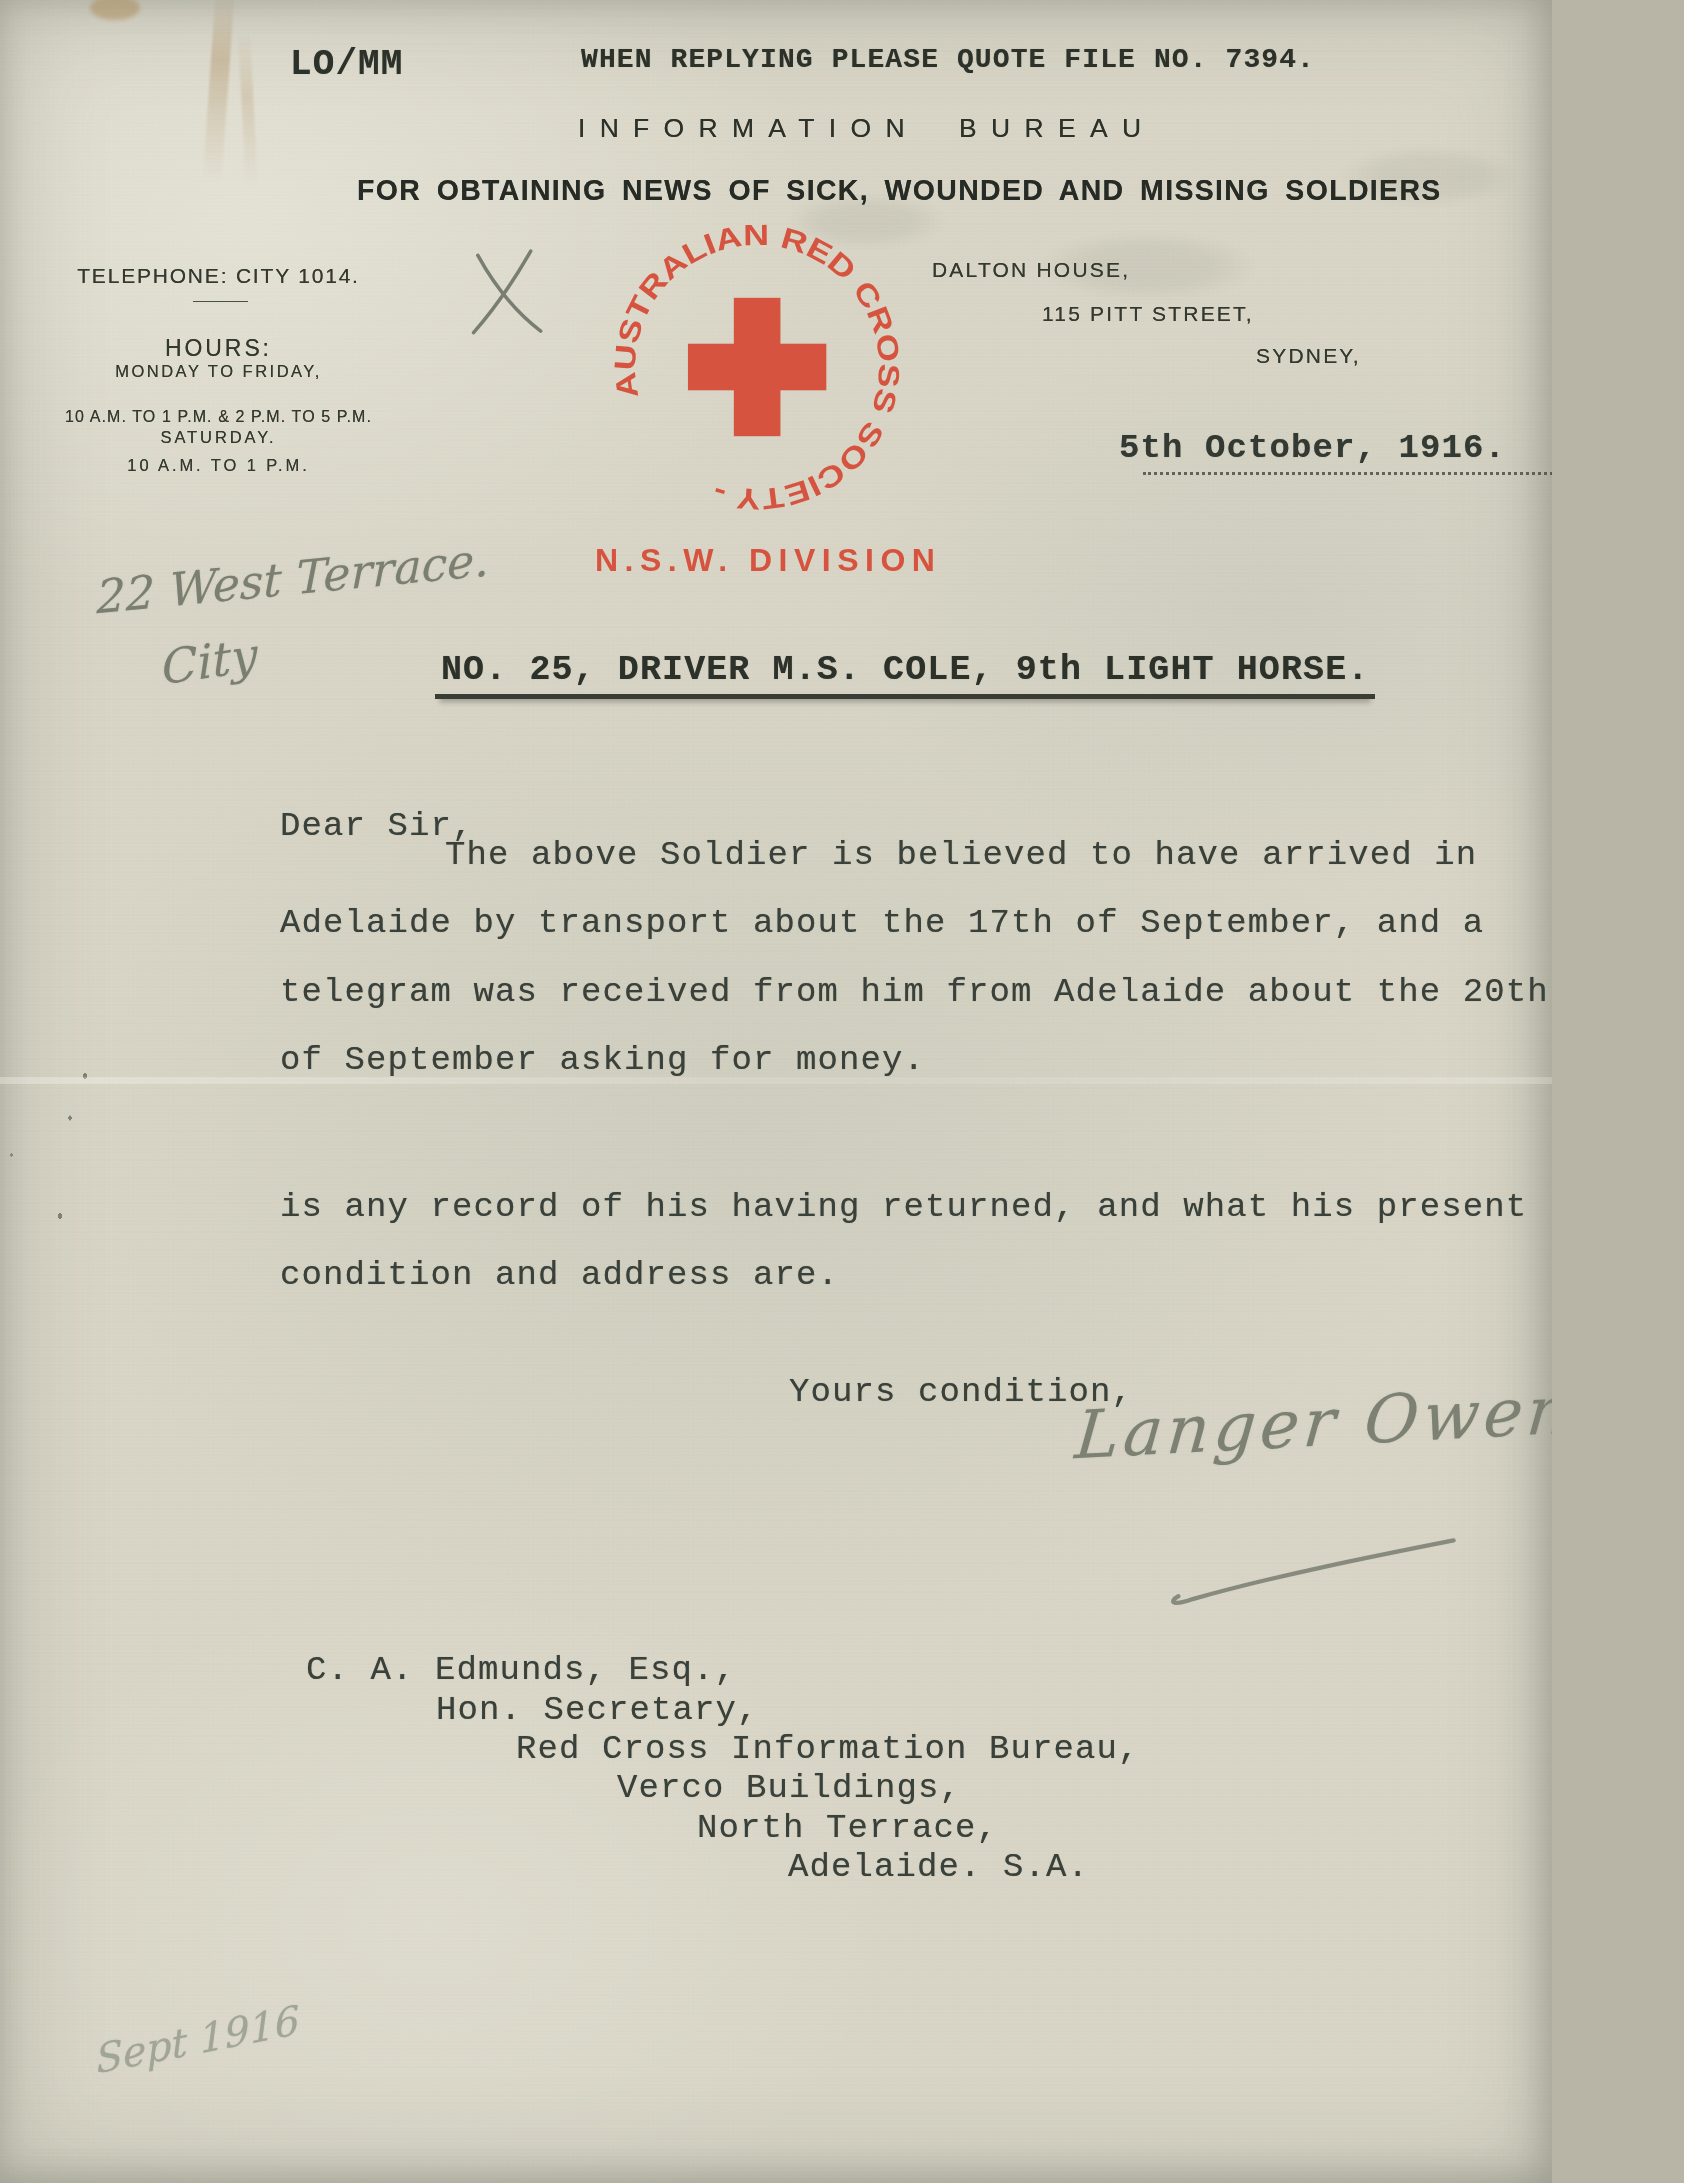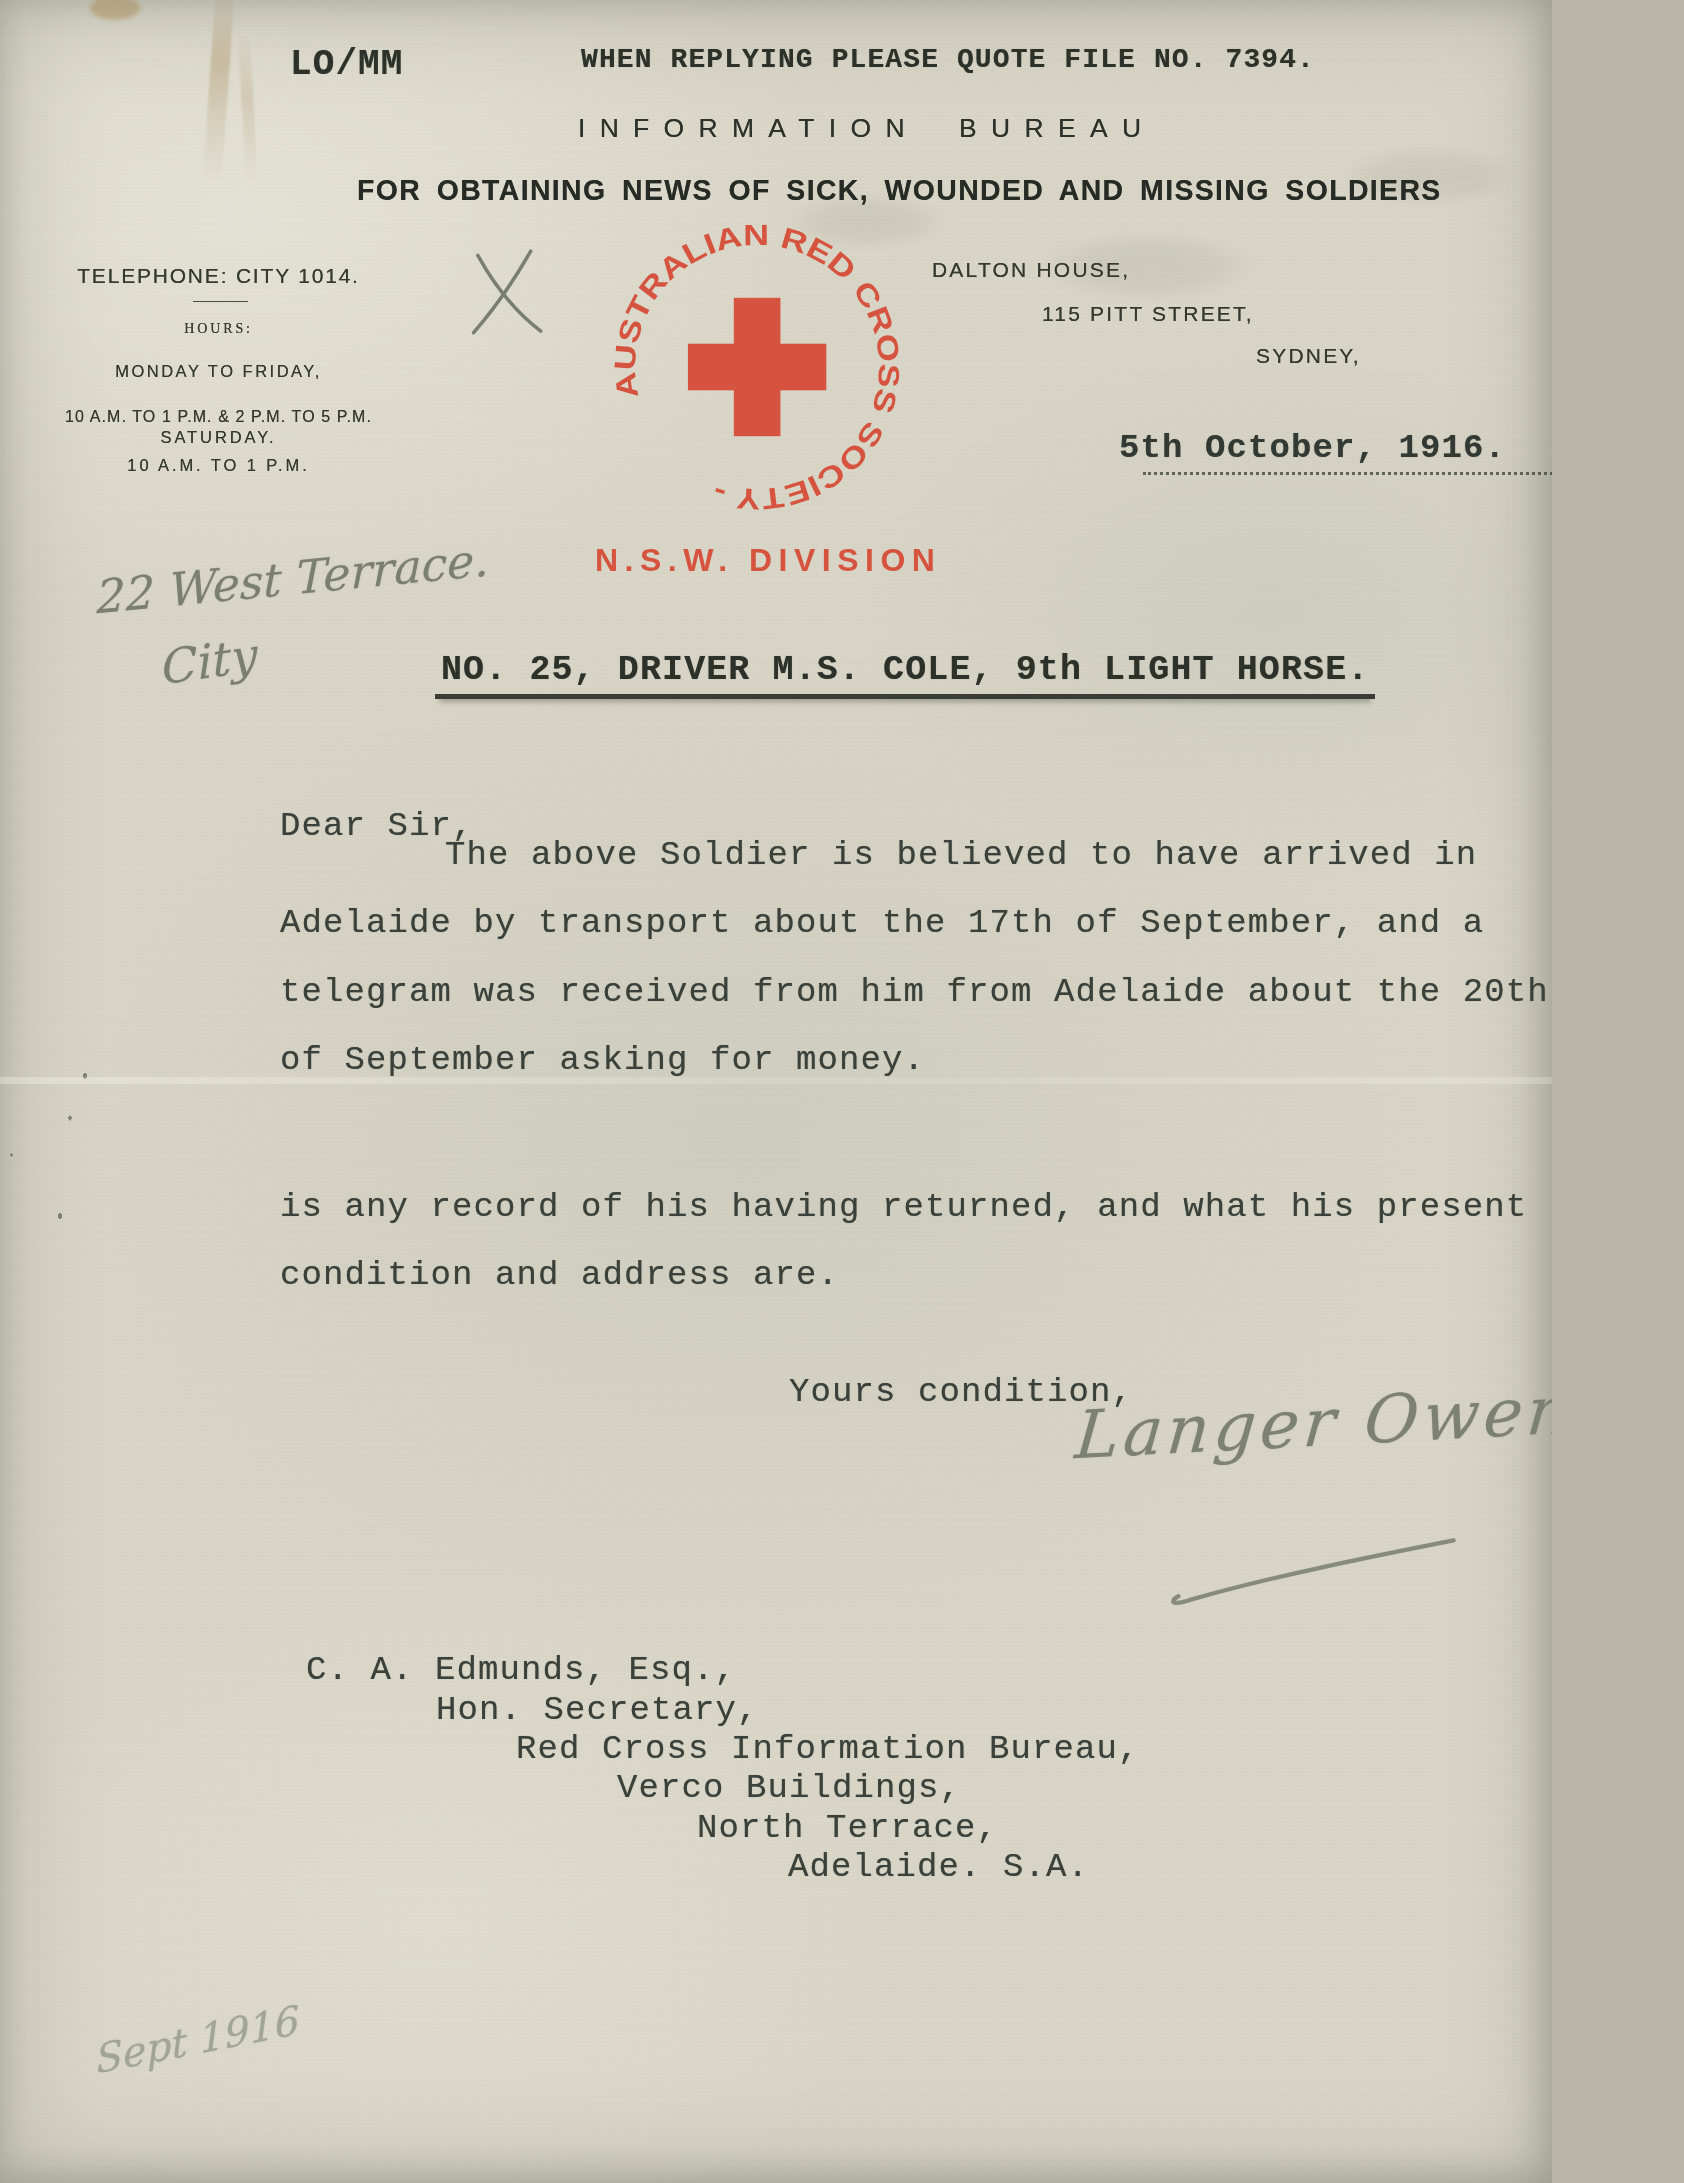--- a/index.html
+++ b/index.html
@@ -71,21 +71,21 @@
 
   <div class="abs typed strong" style="left:290px;top:44px;font-size:36px;">LO/MM</div>
   <div class="abs typed strong" style="left:581px;top:44px;font-size:28px;">WHEN REPLYING PLEASE QUOTE FILE NO. 7394.</div>
 
   <div class="abs printed" style="left:578px;top:113px;font-size:26.5px;letter-spacing:14.3px;word-spacing:18.6px;color:#2c312a;">INFORMATION BUREAU</div>
   <div class="abs printed" style="left:357px;top:174px;font-size:29px;font-weight:700;letter-spacing:1.4px;word-spacing:6.5px;color:#272b25;transform:scaleX(0.98);transform-origin:left top;">FOR OBTAINING NEWS OF SICK, WOUNDED AND MISSING SOLDIERS</div>
 
   <div class="abs" style="left:50px;top:264px;width:337px;text-align:center;">
     <div class="printed" style="position:absolute;left:0;width:337px;top:0;font-size:21px;letter-spacing:1.8px;">TELEPHONE: CITY 1014.</div>
     <div style="position:absolute;left:143px;top:37px;width:55px;border-top:1.4px solid #4a5044;"></div>
-    <div class="printed" style="position:absolute;left:0;width:337px;top:57px;font-size:14px;letter-spacing:2.9px;font-family:Liberation Serif, serif;">HOURS:</div>
+    <div class="printed" style="position:absolute;left:0;width:337px;top:71px;font-size:23px;letter-spacing:2.9px;">HOURS:</div>
     <div class="printed" style="position:absolute;left:0;width:337px;top:98px;font-size:16.5px;letter-spacing:2.5px;">MONDAY TO FRIDAY,</div>
     <div class="printed" style="position:absolute;left:0;width:337px;top:144px;font-size:16px;letter-spacing:1.1px;">10 A.M. TO 1 P.M. &amp; 2 P.M. TO 5 P.M.</div>
     <div class="printed" style="position:absolute;left:0;width:337px;top:164px;font-size:16.5px;letter-spacing:2.9px;">SATURDAY.</div>
     <div class="printed" style="position:absolute;left:0;width:337px;top:192px;font-size:16.5px;letter-spacing:2.9px;">10 A.M. TO 1 P.M.</div>
   </div>
 
   <svg class="abs" style="left:602px;top:215px;" width="316" height="337" viewBox="0 0 440 470">
     <g>
       <rect x="119.5" y="179.5" width="193" height="65" fill="#d6543f"></rect>
       <rect x="183.5" y="115.5" width="65" height="193" fill="#d6543f"></rect>

